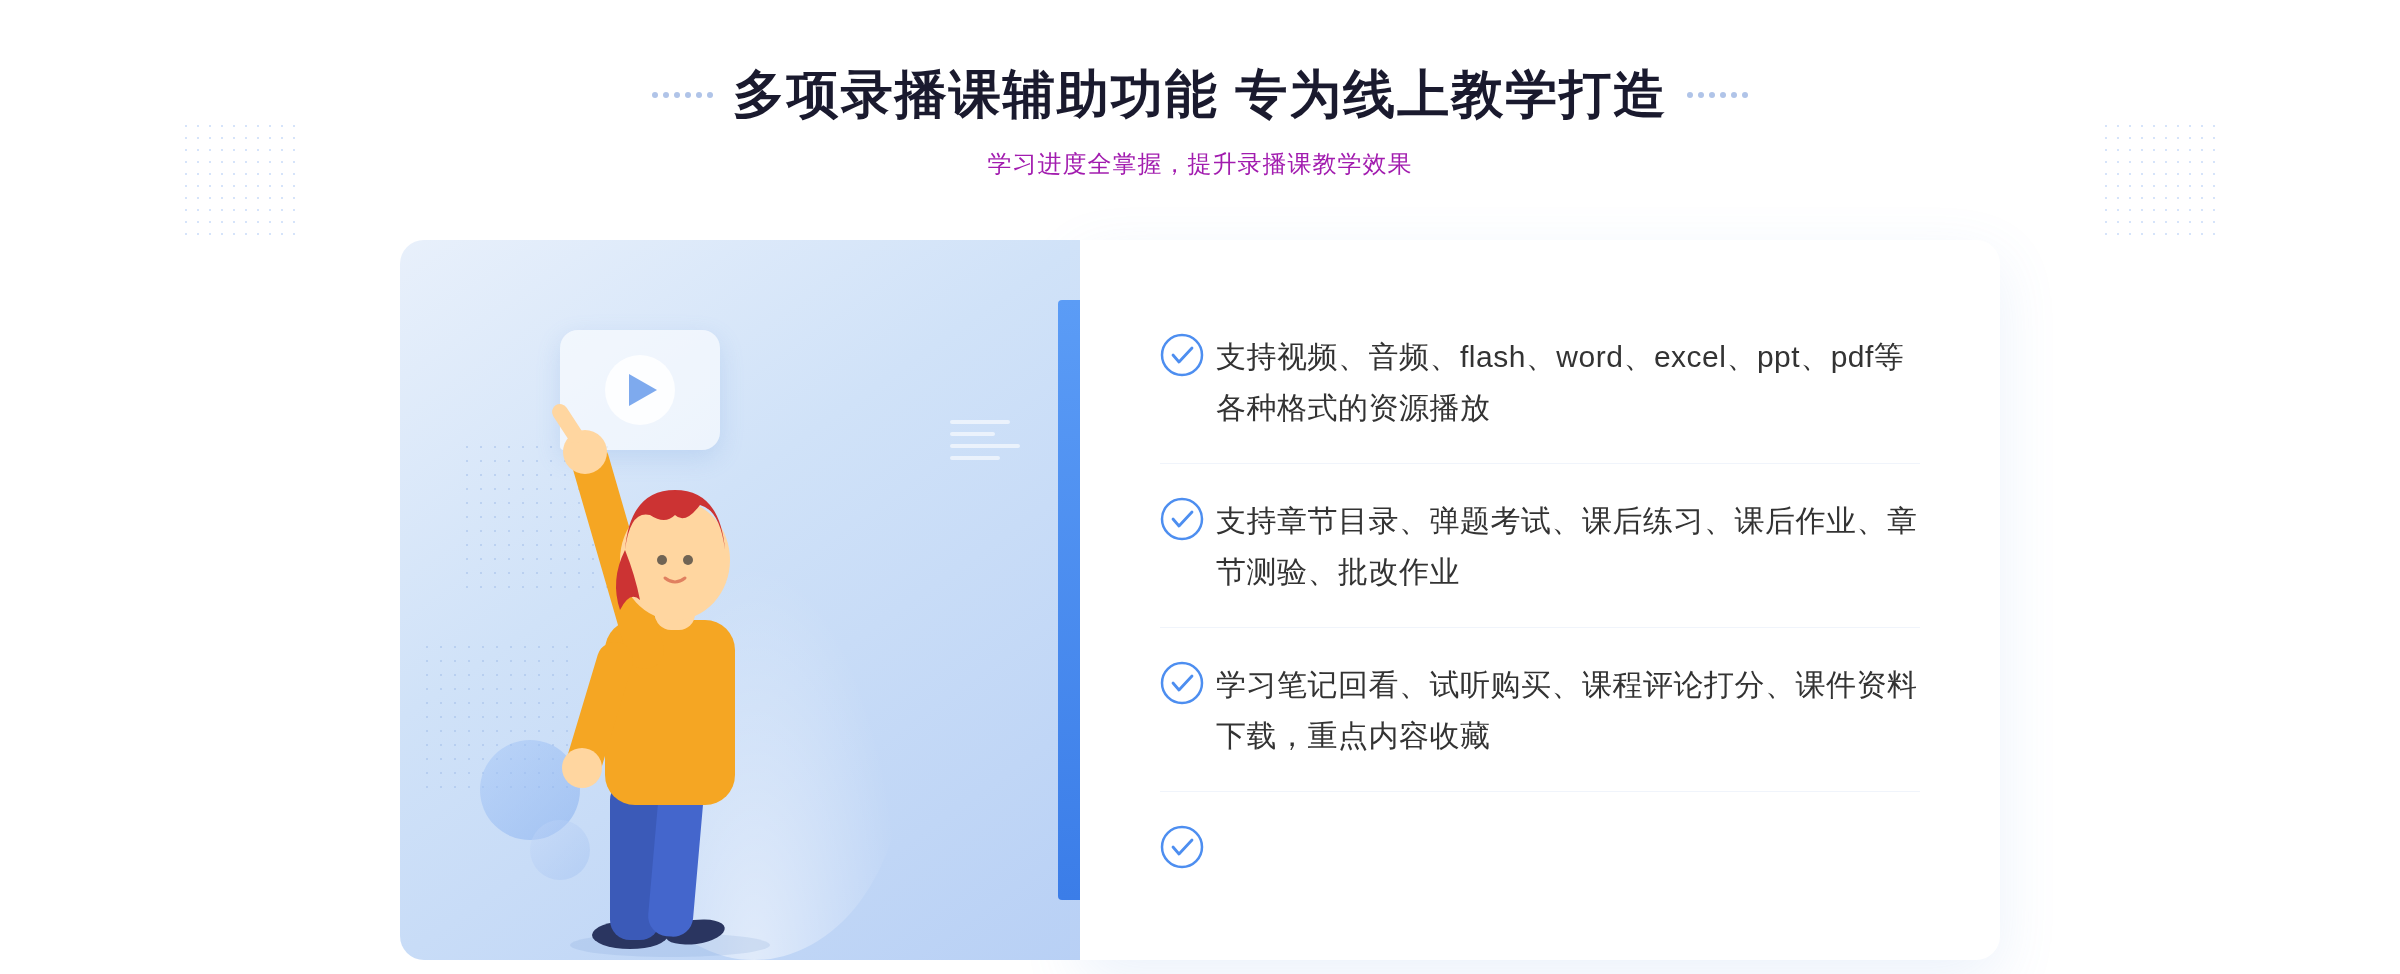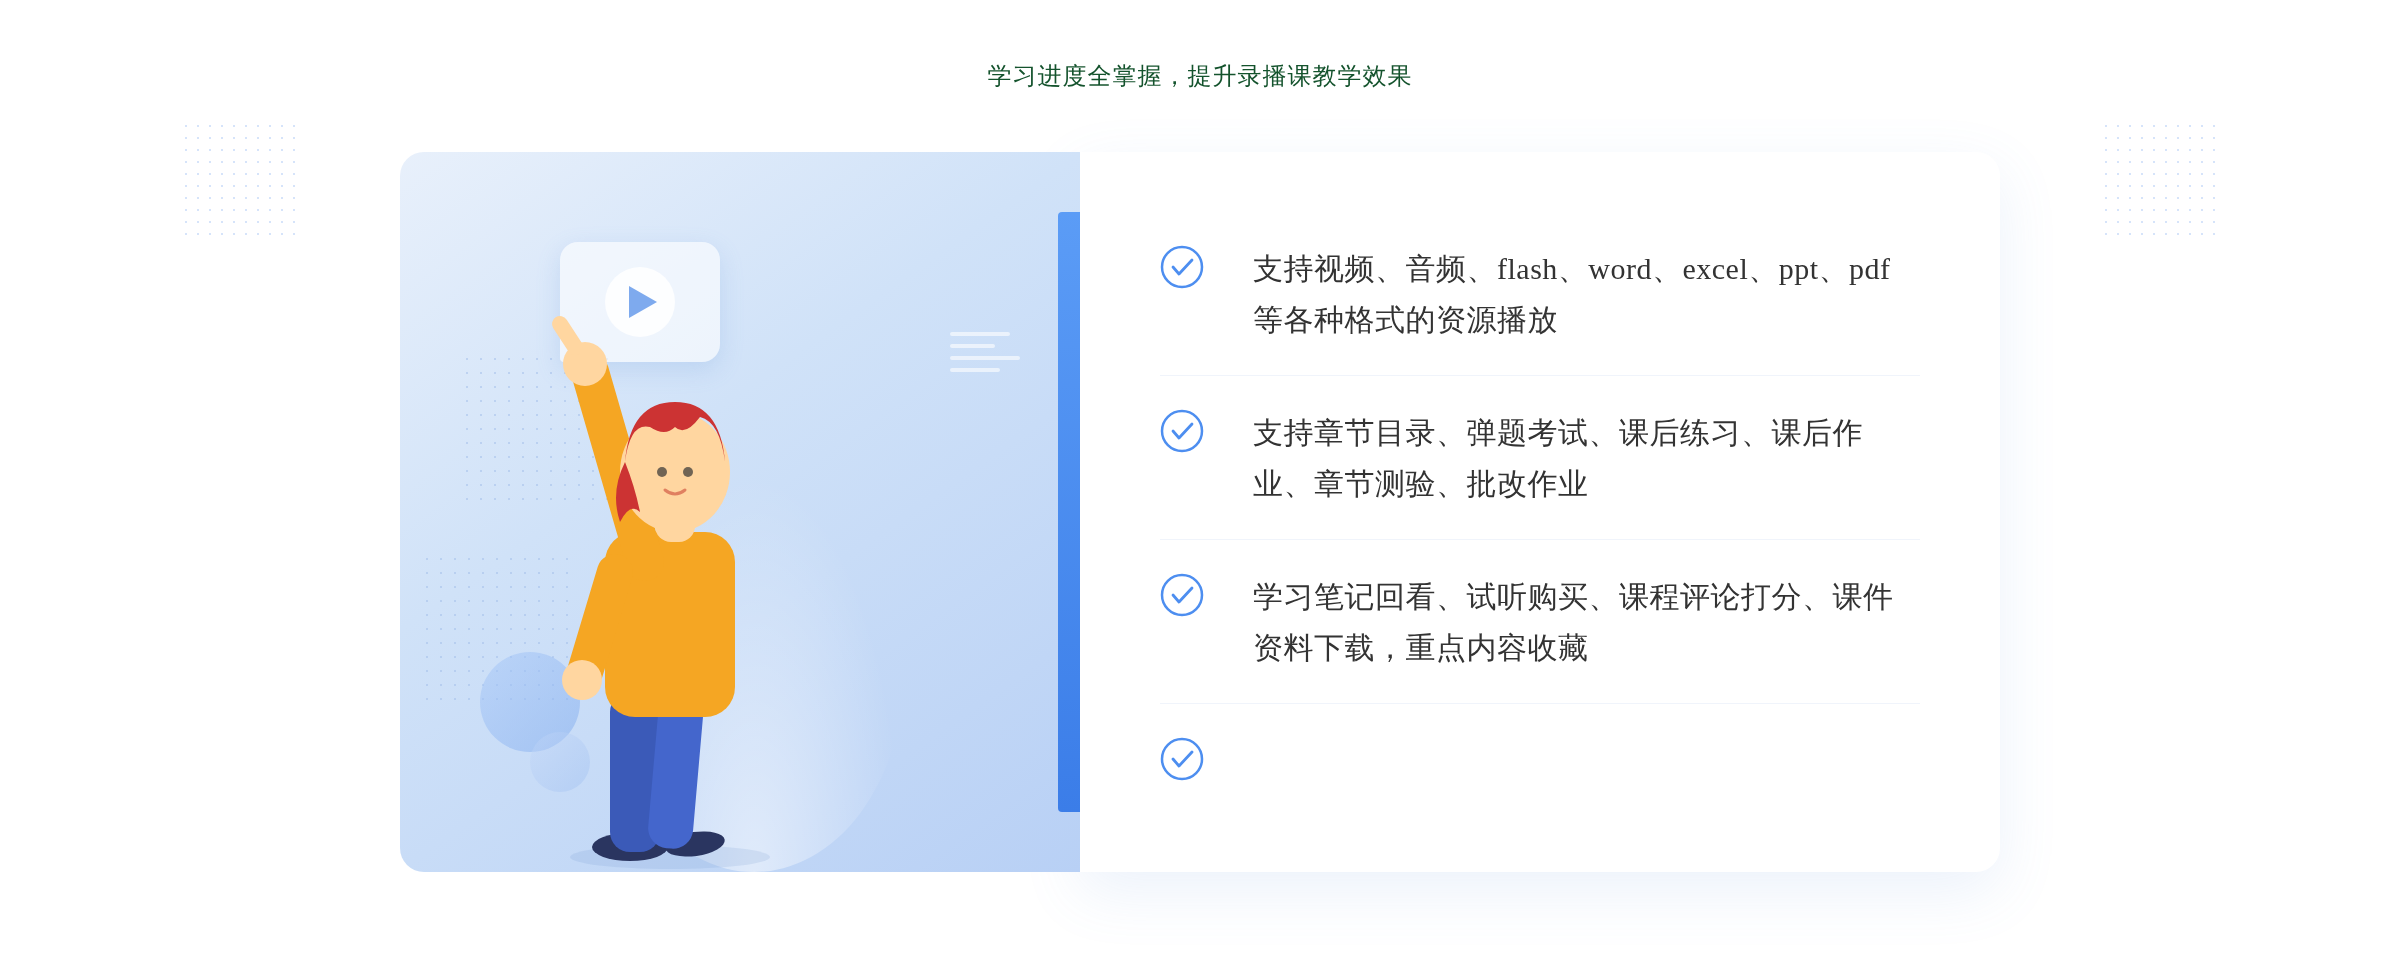--- a/index.html
+++ b/index.html
@@ -65,21 +65,21 @@
 
     .main-title {
       font-size: 52px;
       font-weight: 700;
       color: #1a1a2e;
       letter-spacing: 2px;
     }
 
     .sub-title {
       font-size: 24px;
-      color: #14532d;
+      color: #a21caf;
       letter-spacing: 1px;
     }
 
     .content-area {
       display: flex;
       align-items: stretch;
       width: 1600px;
       gap: 0;
       position: relative;
     }
@@ -211,24 +211,23 @@
       padding: 60px 80px;
       box-shadow: 0 20px 60px rgba(100,150,220,0.12);
       display: flex;
       flex-direction: column;
       justify-content: space-around;
     }
 
     .feature-item {
       display: flex;
       align-items: flex-start;
-      gap: 49px;
+      gap: 12px;
       padding: 30px 0;
       border-bottom: 1px solid #f0f4fb;
-      font-family: Liberation Serif, serif;
     }
 
     .feature-item:last-child {
       border-bottom: none;
     }
 
     .check-icon {
       width: 44px;
       height: 44px;
       flex-shrink: 0;
@@ -273,20 +272,39 @@
   </style>
 </head>
 <body>
 
 <div class="page-container">
 
   <div class="dot-pattern" style="top: 120px; left: 180px;"></div>
   <div class="dot-pattern" style="top: 120px; right: 180px;"></div>
 
   <div class="header-section">
+    <div class="header-title-row">
+      <div class="title-decorator">
+        <span></span>
+          <span></span>
+          <span></span>
+        <span></span>
+          <span></span>
+          <span></span>
+      </div>
+      <h1 class="main-title">多项录播课辅助功能 专为线上教学打造</h1>
+      <div class="title-decorator">
+        <span></span>
+          <span></span>
+          <span></span>
+        <span></span>
+          <span></span>
+          <span></span>
+      </div>
+    </div>
     <p class="sub-title">学习进度全掌握，提升录播课教学效果</p>
   </div>
 
   <div class="content-area">
 
     <div class="left-chevrons">»</div>
 
     <div class="left-illustration">
 
       <div class="illus-dots illus-dots-1"></div>

